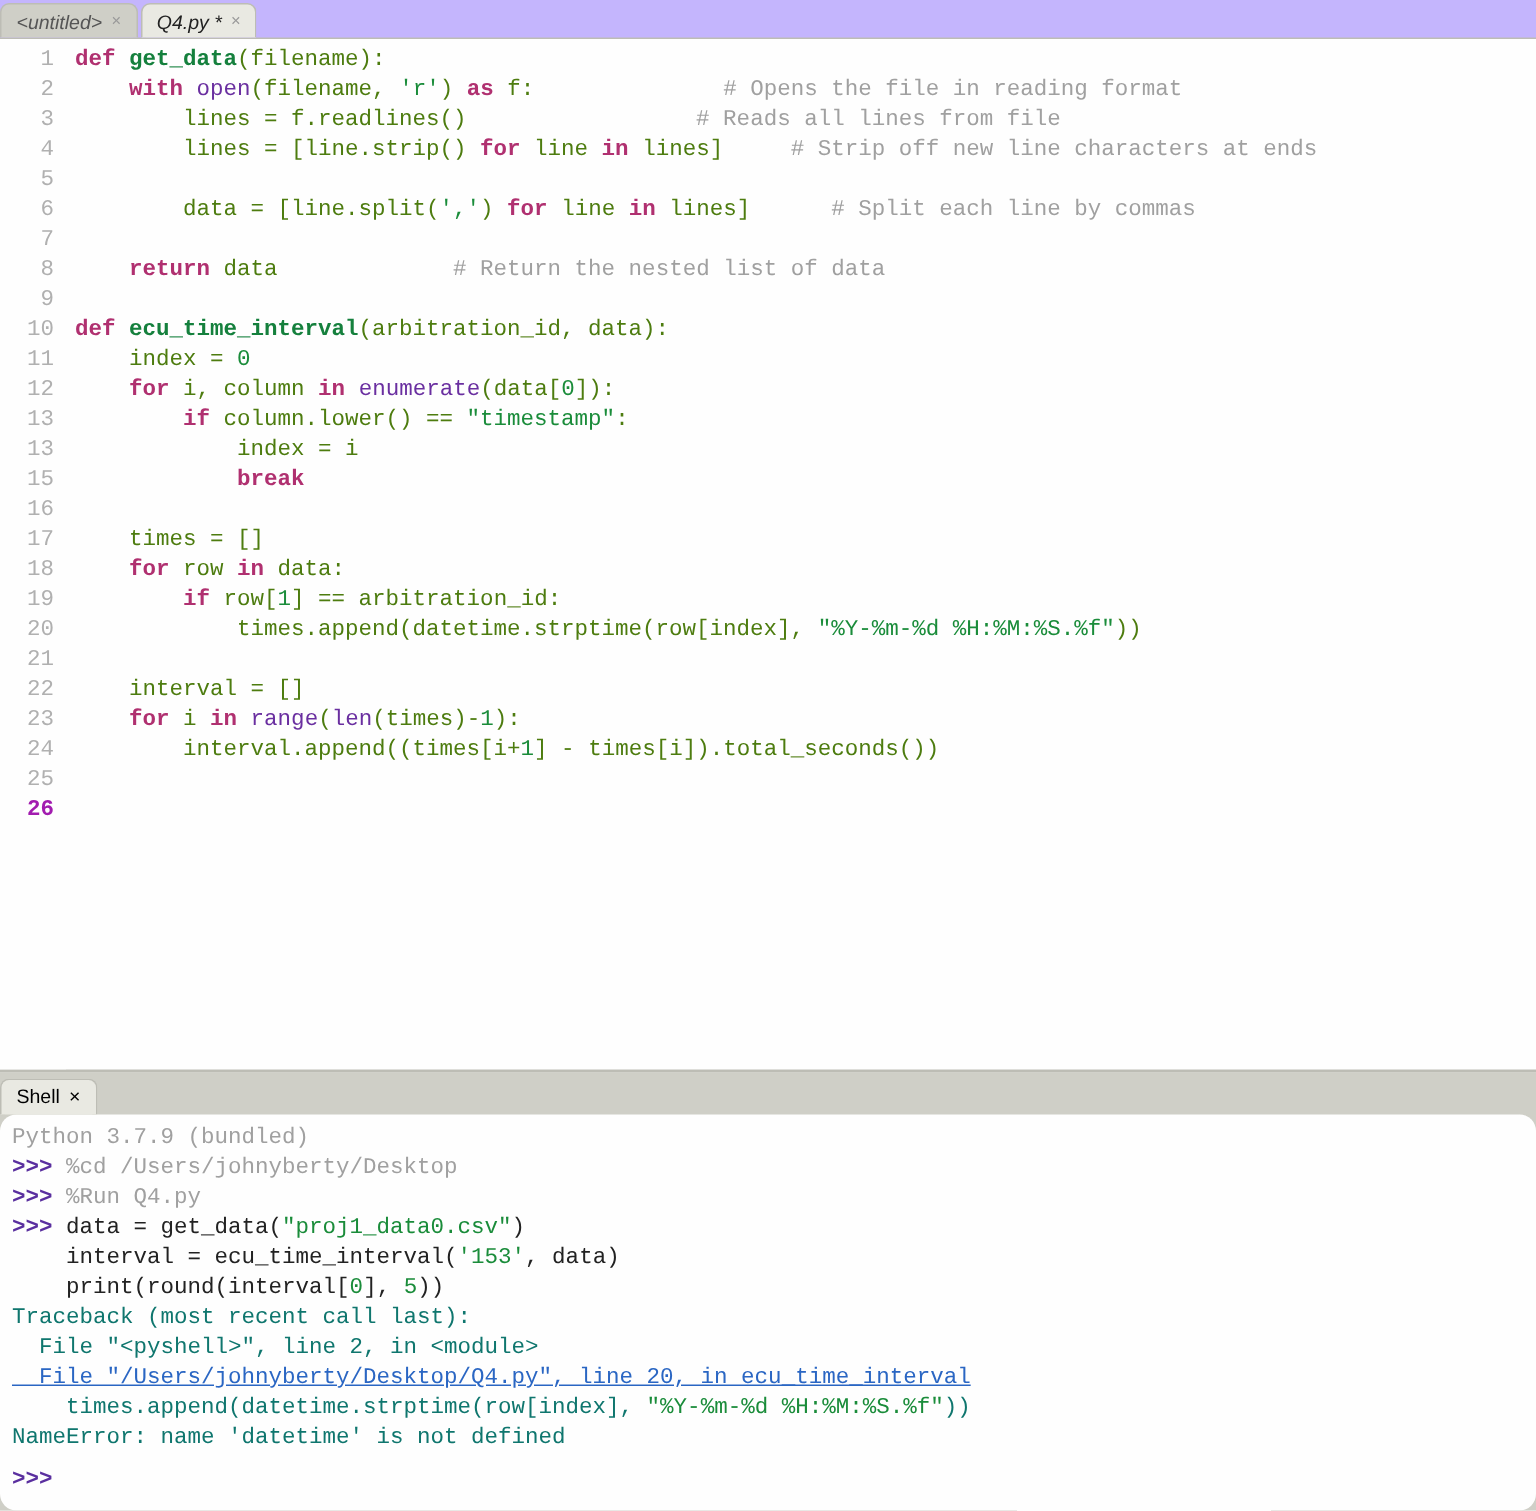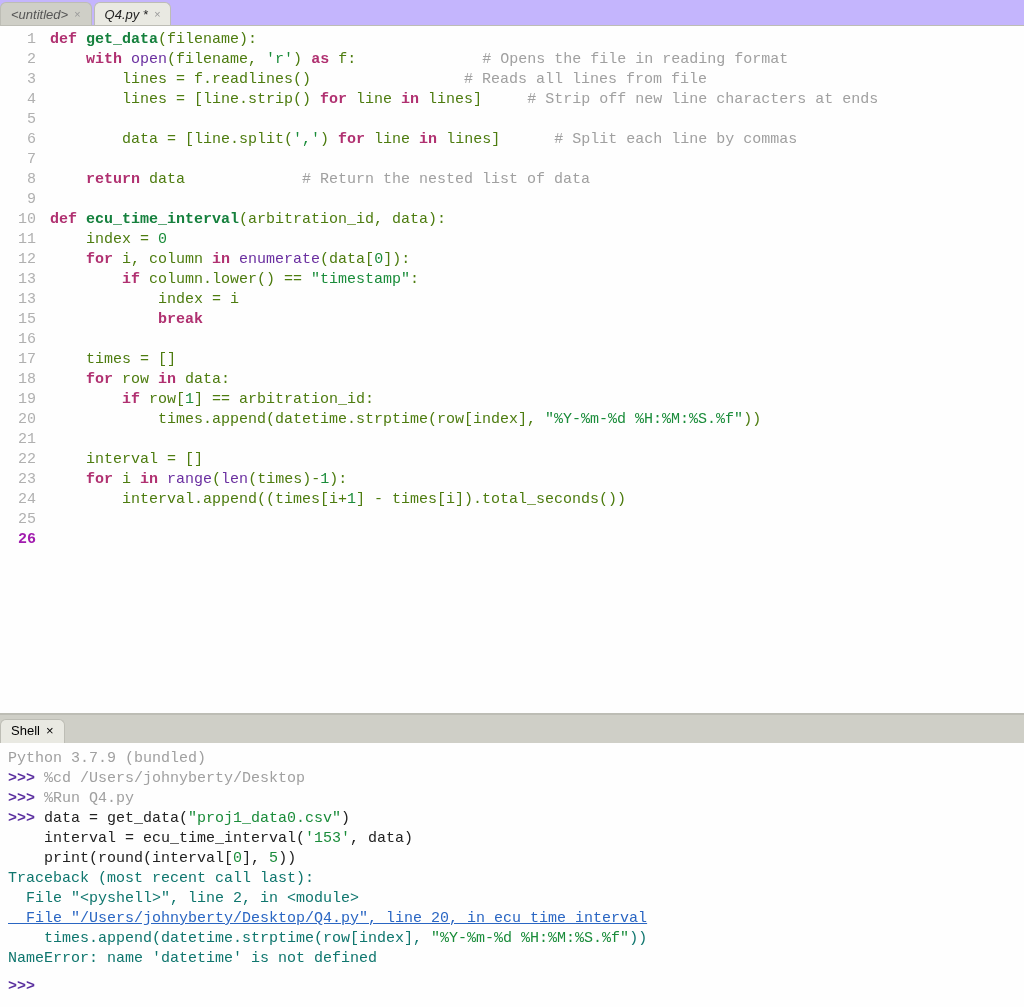--- a/index.html
+++ b/index.html
@@ -92,20 +92,21 @@
     align-items: flex-start;
     gap: 6px;
     cursor: pointer;
   }
   .shell {
     background: #fefefe;
     padding: 6px 8px 10px 8px;
     line-height: 20px;
     white-space: pre;
     font-size: 15px;
+    border-radius: 11px;
   }
   .sh-dim { color: #a0a0a0; }
   .sh-prompt { color: #5a2f9f; font-weight: 700; }
   .sh-input { color: #222; }
   .sh-err { color: #0f766e; }
   .sh-link { color: #2a66c3; text-decoration: underline; }
   .sh-str { color: #1a8c3a; }
 </style>
 </head>
 <body>

